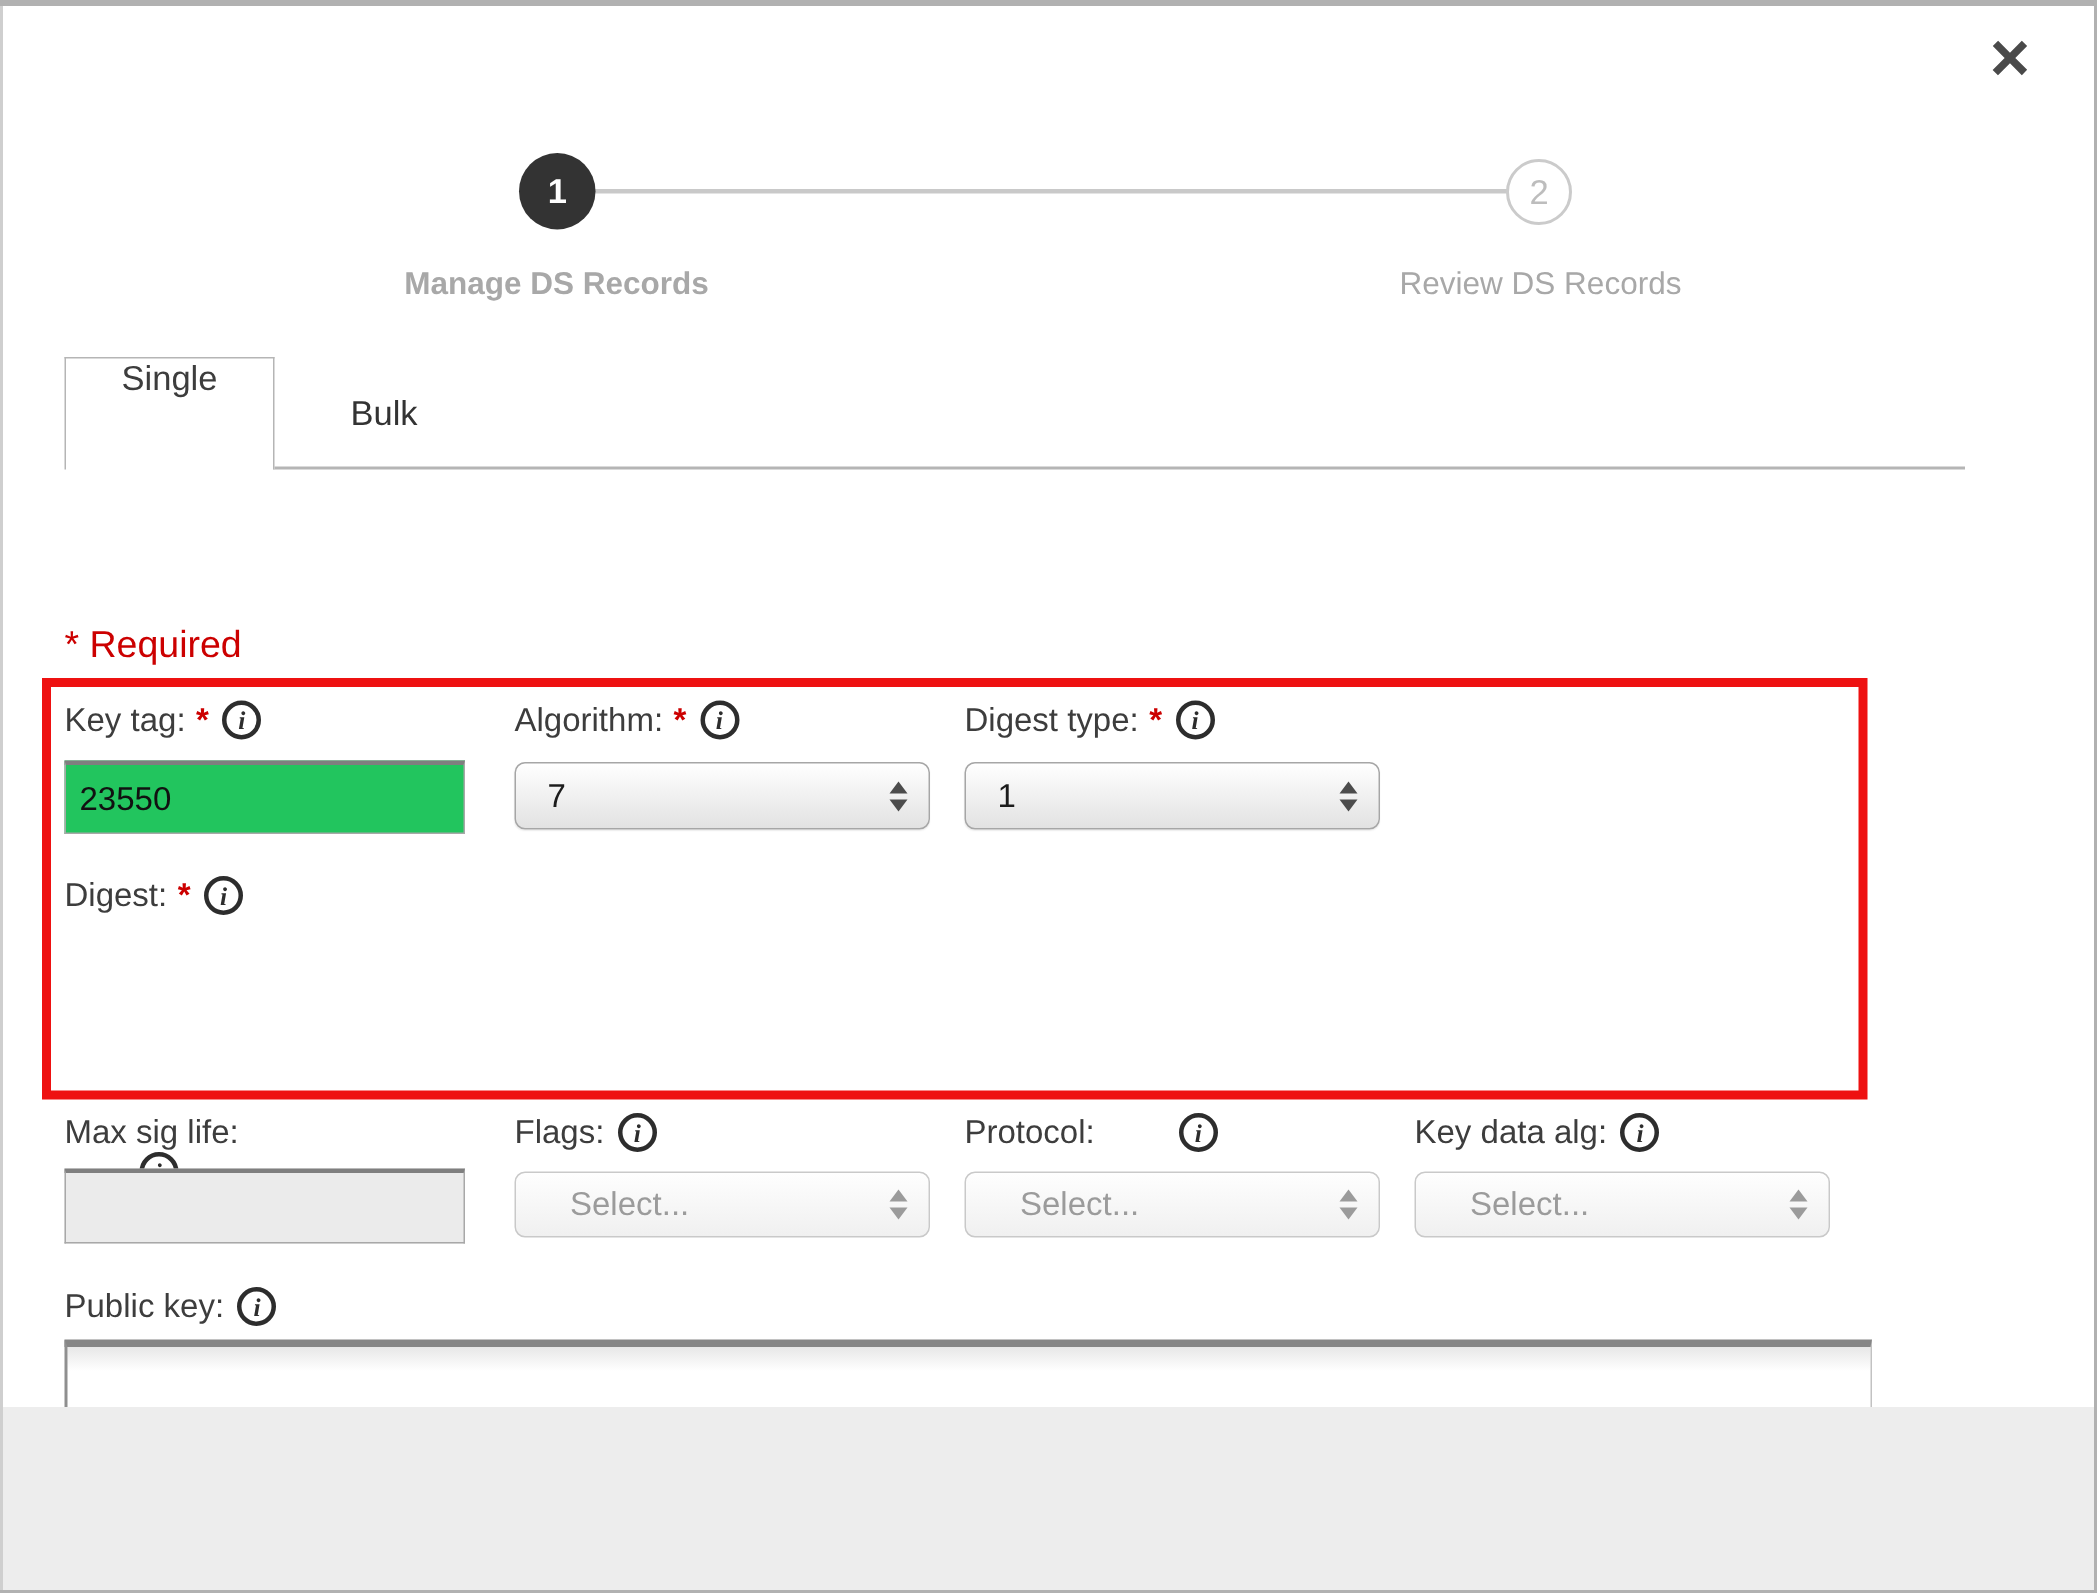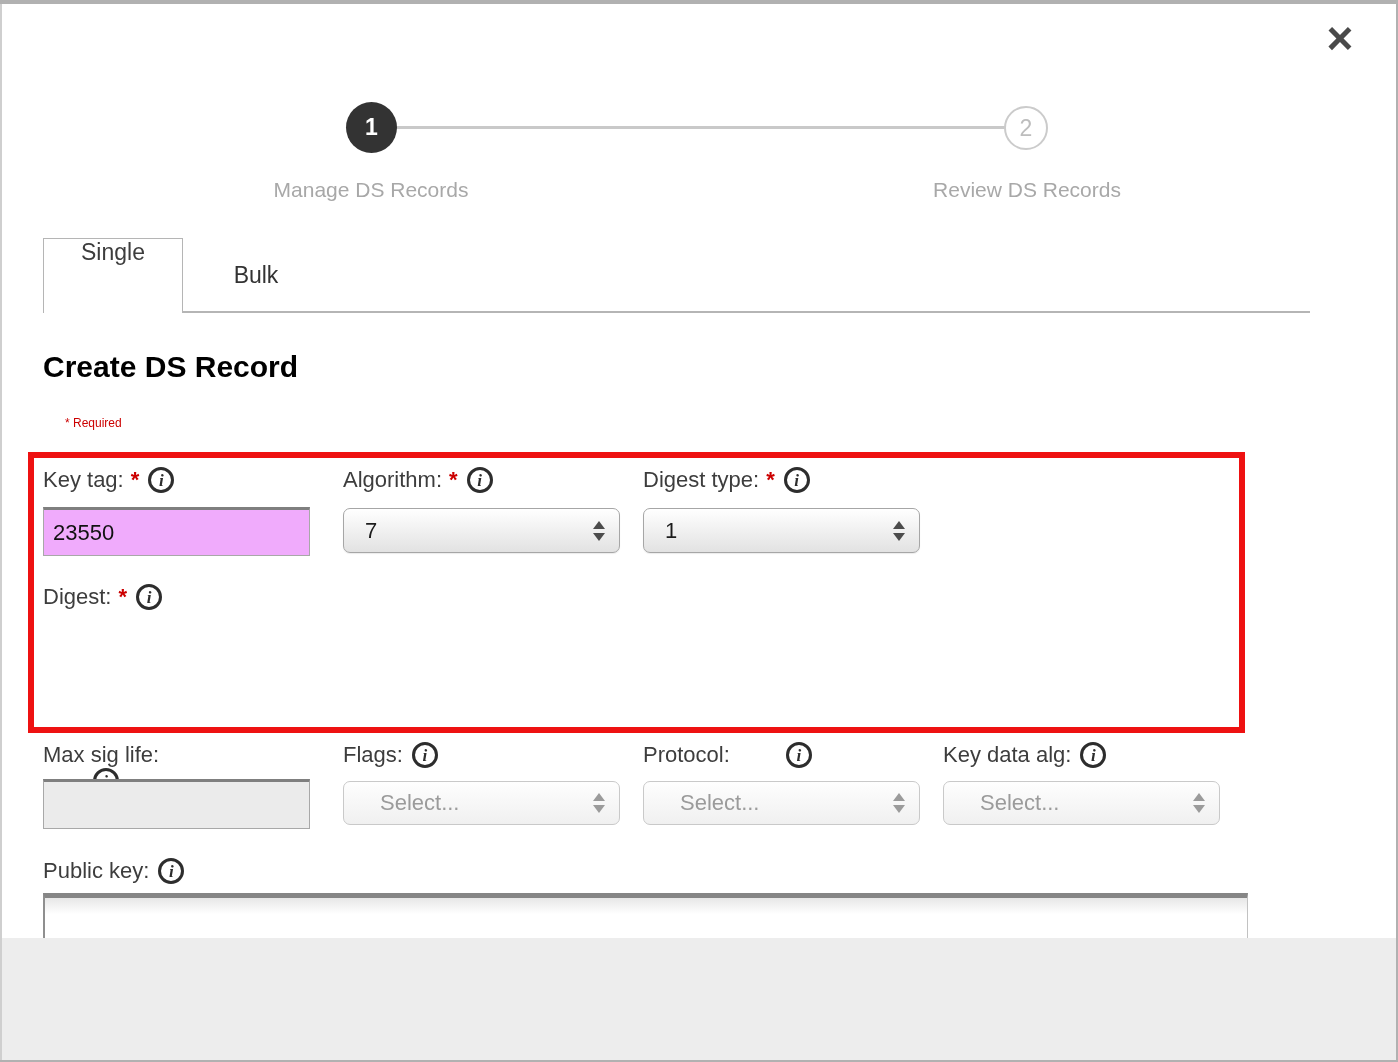--- a/index.html
+++ b/index.html
@@ -17,47 +17,47 @@
     display:flex; align-items:center; justify-content:center; cursor:pointer; }
   .close-btn span { font-size:46px; font-weight:700; color:#4a4a4a; line-height:1; }
 
   
   .step-line { position:absolute; left:396px; top:126px; width:610px; height:3px; background:#c9c9c9; }
   .step-circle { position:absolute; border-radius:50%; display:flex; align-items:center; justify-content:center;
     font-size:23px; }
   .step-circle.active { left:346px; top:102px; width:51px; height:51px; background:#333333; color:#ffffff; font-weight:700; }
   .step-circle.inactive { left:1004px; top:106px; width:44px; height:44px; background:#ffffff; border:2px solid #cbcbcb; color:#bdbdbd; }
   .step-label { position:absolute; top:178px; width:240px; text-align:center; font-size:21px; color:#a8a8a8; }
-  .step-label.s1 { left:251px; }
+  .step-label.s1 { left:251px;font-weight:bold; }
   .step-label.s2 { left:907px; }
 
   
   .tab-single { position:absolute; left:43px; top:238px; width:140px; height:75px; background:#ffffff;
     border:1px solid #b5b5b5; border-bottom:none; display:flex; justify-content:center;
     font-size:23px; color:#3d3d3d; z-index:2; cursor:pointer; }
   .tab-bulk { position:absolute; left:183px; top:238px; width:146px; height:74px;
     display:flex; align-items:center; justify-content:center; font-size:23px; color:#333333; cursor:pointer; }
   .tab-underline { position:absolute; left:182px; top:311px; width:1128px; height:2px; background:#b5b5b5; }
 
   .title { position:absolute; left:43px; top:350px; font-size:30px; font-weight:700; color:#000000; }
-  .required-note { position:absolute; left:43px; top:416px; font-size:12px; color:#cc0000;margin-left:22px; }
+  .required-note { position:absolute; left:43px; top:416px; font-size:25px; color:#cc0000; }
 
   .highlight-box { position:absolute; left:28px; top:452px; width:1217px; height:281px;
     border:6px solid #ee1111; pointer-events:none; z-index:3; }
 
   
   .f-label { position:absolute; display:flex; align-items:center; font-size:22px; color:#3d3d3d; white-space:nowrap; }
   .f-label .req { color:#cc0000; font-weight:700; margin-left:7px; font-size:22px; }
   .info-icon { display:inline-flex; align-items:center; justify-content:center; width:26px; height:26px;
     border:3px solid #2d2d2d; border-radius:50%; margin-left:9px; cursor:pointer; }
   .info-icon i { font-family:"Liberation Serif", serif; font-style:italic; font-weight:700; font-size:17px;
     color:#2d2d2d; line-height:1; }
 
   
-  .t-input { position:absolute; background:#f0abfc; border:1px solid #a8a8a8; border-top:3px solid #7f7f7f;
+  .t-input { position:absolute; background:#22c55e; border:1px solid #a8a8a8; border-top:3px solid #7f7f7f;
     font-size:22px; color:#111; display:flex; align-items:center; padding-left:9px; cursor:text; }
   .t-input.disabled { background:#ebebeb; }
 
   
   .sel { position:absolute; border-radius:7px; display:flex; align-items:center; cursor:pointer;
     padding-left:21px; font-size:22px; }
   .sel.filled { background:linear-gradient(#ffffff, #e2e2e2); border:1px solid #a6a6a6; color:#1c1c1c;
     box-shadow:0 1px 1px rgba(0,0,0,0.08); }
   .sel.empty { background:linear-gradient(#fefefe, #f0f0f0); border:1px solid #c9c9c9; color:#9b9b9b;padding-left:36px; }
   .sel .arrows { position:absolute; right:14px; top:0; height:100%; display:flex; flex-direction:column;
@@ -111,21 +111,20 @@
   <div class="step-label s2">Review DS Records</div>
 
   <div class="tab-single">
     <span>Single</span>
   </div>
   <div class="tab-bulk">
     <span>Bulk</span>
   </div>
   <div class="tab-underline"></div>
 
-  <div class="title">Create DS Record</div>
   <div class="required-note">* Required</div>
 
   <div class="highlight-box"></div>
 
   <div class="f-label" style="left:43px; top:467px;">
     <span>Key tag:</span>
     <span class="req">*</span>
     <span class="info-icon">
         <i>i</i>
       </span>

